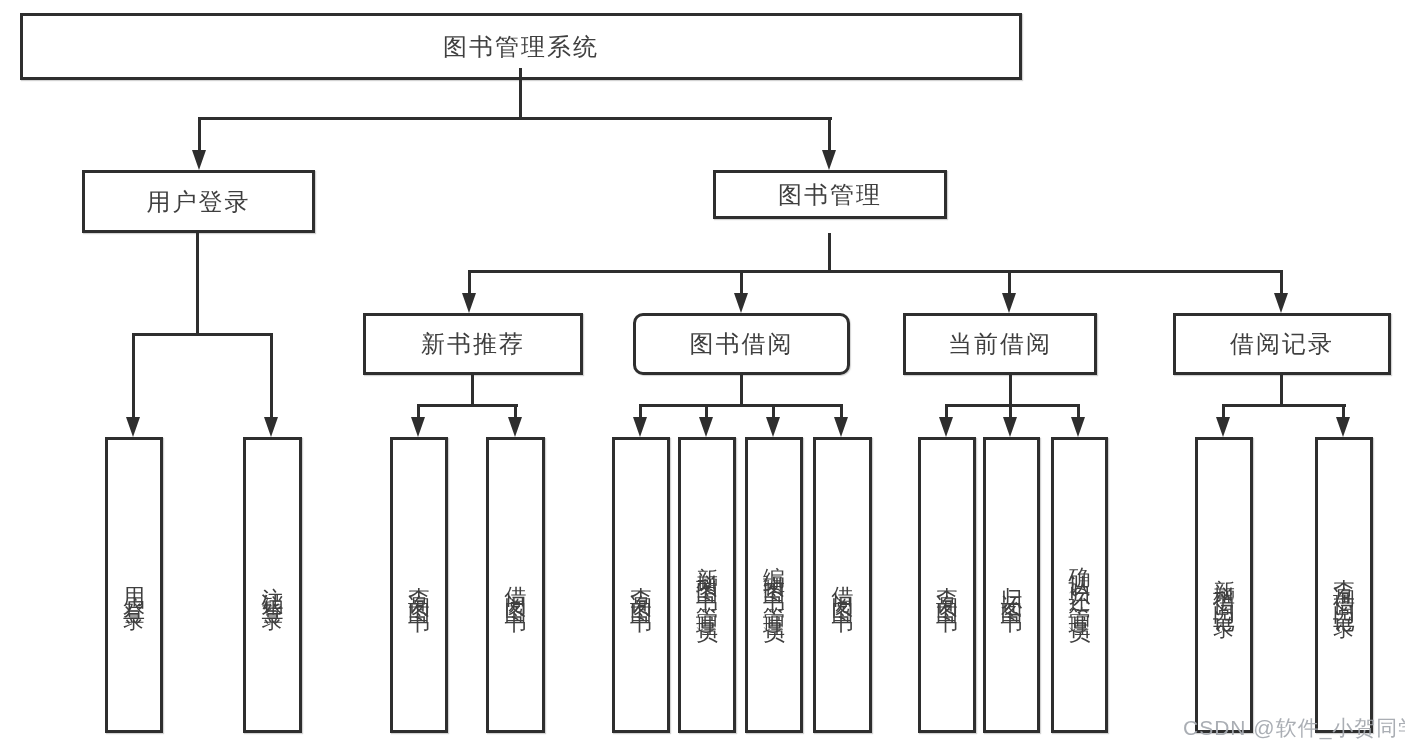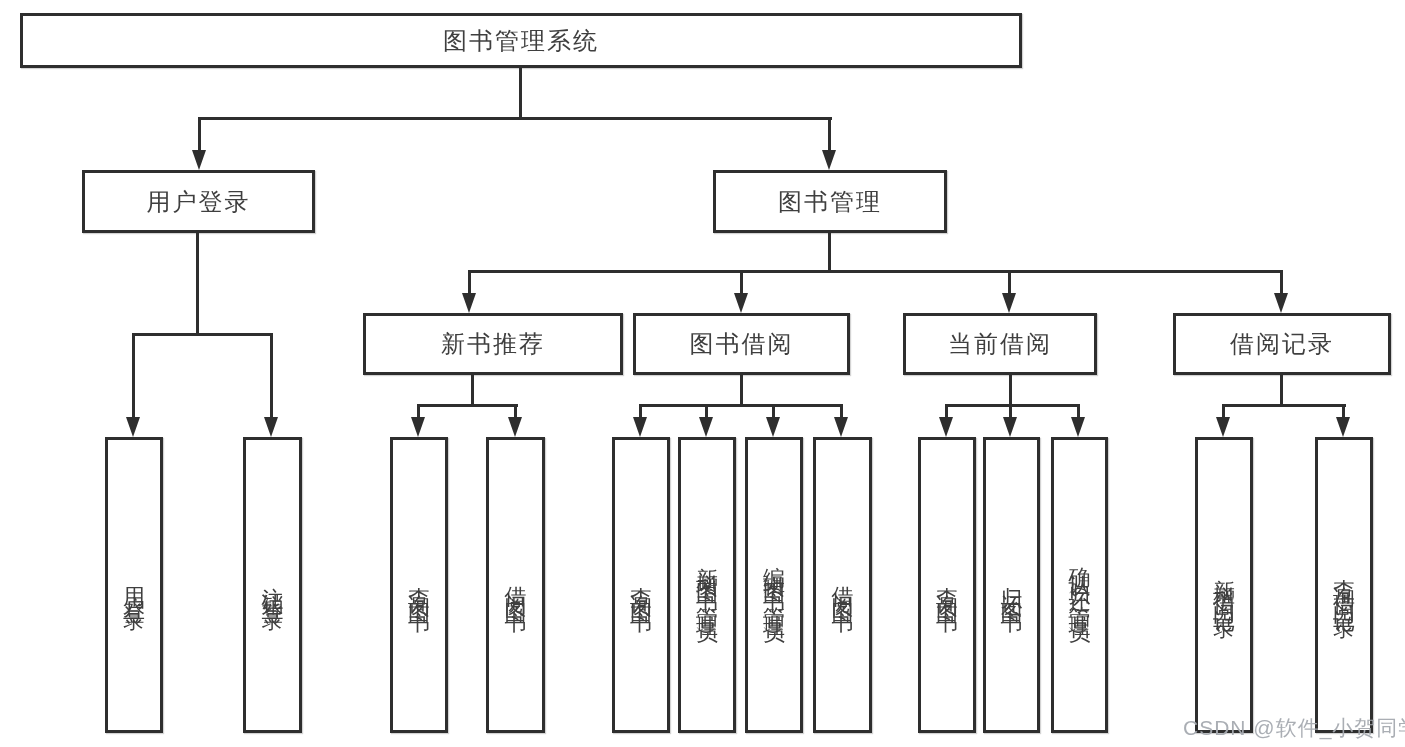--- a/index.html
+++ b/index.html
@@ -32,52 +32,52 @@
   .watermark{
     position:absolute;left:1183px;top:714px;z-index:5;
     font-size:21px;color:rgba(165,170,176,0.95);letter-spacing:1px;white-space:nowrap;
   }
 </style>
 </head>
 <body>
 
 <div id="stage">
 
-  <div class="hbox" style="left:20px;top:13px;width:1002px;height:55px;">
+  <div class="hbox" style="left:20px;top:13px;width:1002px;height:67px;">
     <span>图书管理系统</span>
   </div>
 
   <div class="vline" style="left:519px;top:68px;height:52px;"></div>
   <div class="hline" style="left:198px;top:117px;width:634px;"></div>
   <div class="drop" style="left:198px;top:118px;height:32px;"></div>
   <div class="drop" style="left:828px;top:118px;height:32px;"></div>
 
   <div class="hbox" style="left:82px;top:170px;width:233px;height:63px;">
     <span>用户登录</span>
   </div>
-  <div class="hbox" style="left:713px;top:170px;width:234px;height:63px;text-align:right;">
+  <div class="hbox" style="left:713px;top:170px;width:234px;height:49px;text-align:right;">
     <span>图书管理</span>
   </div>
 
   <div class="vline" style="left:196px;top:233px;height:103px;"></div>
   <div class="hline" style="left:132px;top:333px;width:141px;"></div>
   <div class="drop" style="left:132px;top:335px;height:82px;"></div>
   <div class="drop" style="left:270px;top:335px;height:82px;"></div>
 
   <div class="vline" style="left:828px;top:233px;height:39px;"></div>
   <div class="hline" style="left:468px;top:270px;width:815px;"></div>
   <div class="drop" style="left:468px;top:272px;height:21px;"></div>
   <div class="drop" style="left:740px;top:272px;height:21px;"></div>
   <div class="drop" style="left:1008px;top:272px;height:21px;"></div>
   <div class="drop" style="left:1280px;top:272px;height:21px;"></div>
 
-  <div class="hbox" style="left:363px;top:313px;width:260px;height:62px;">
+  <div class="hbox" style="left:363px;top:313px;width:220px;height:62px;">
     <span>新书推荐</span>
   </div>
-  <div class="hbox" style="left:633px;top:313px;width:217px;height:62px;">
+  <div class="hbox" style="left:633px;top:313px;width:217px;height:62px;border-radius:10px;">
     <span>图书借阅</span>
   </div>
   <div class="hbox" style="left:903px;top:313px;width:194px;height:62px;">
     <span>当前借阅</span>
   </div>
   <div class="hbox" style="left:1173px;top:313px;width:218px;height:62px;">
     <span>借阅记录</span>
   </div>
 
   <div class="vline" style="left:471px;top:375px;height:32px;"></div>

